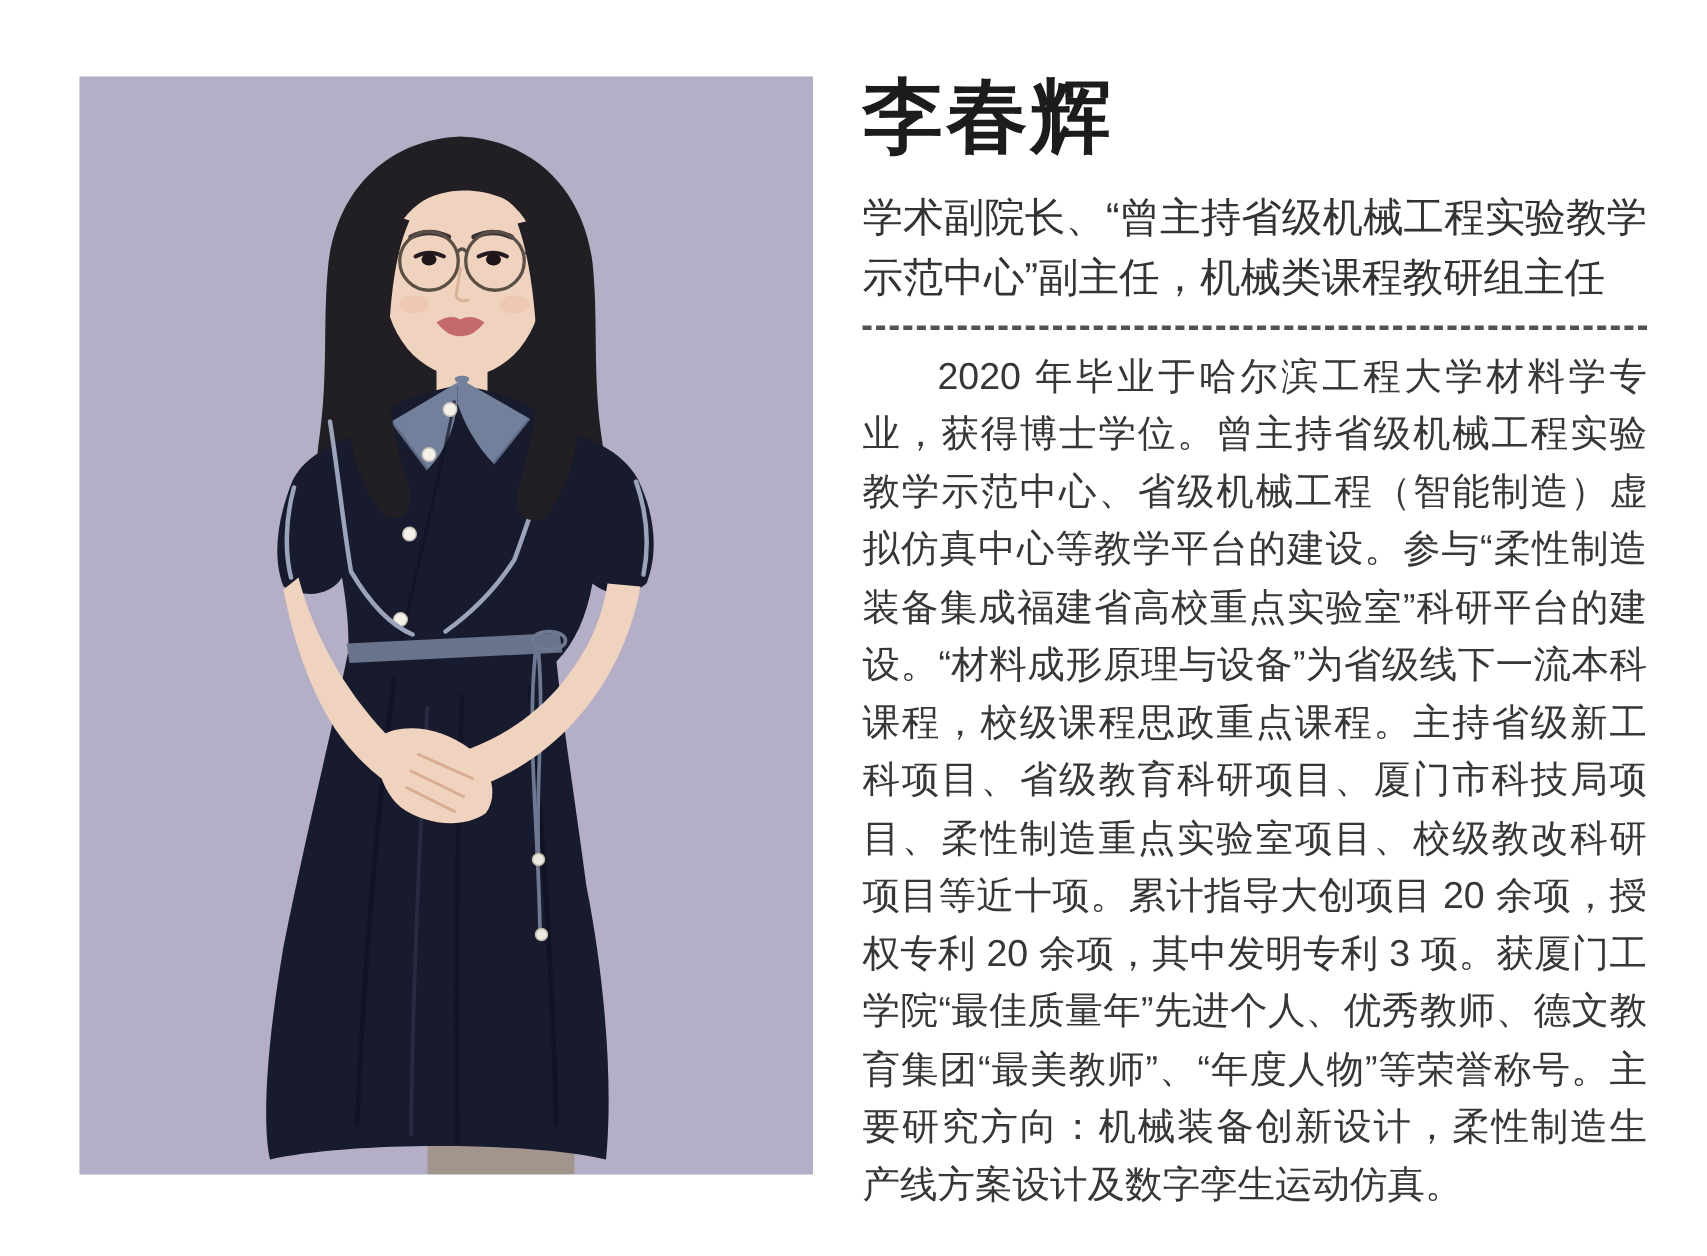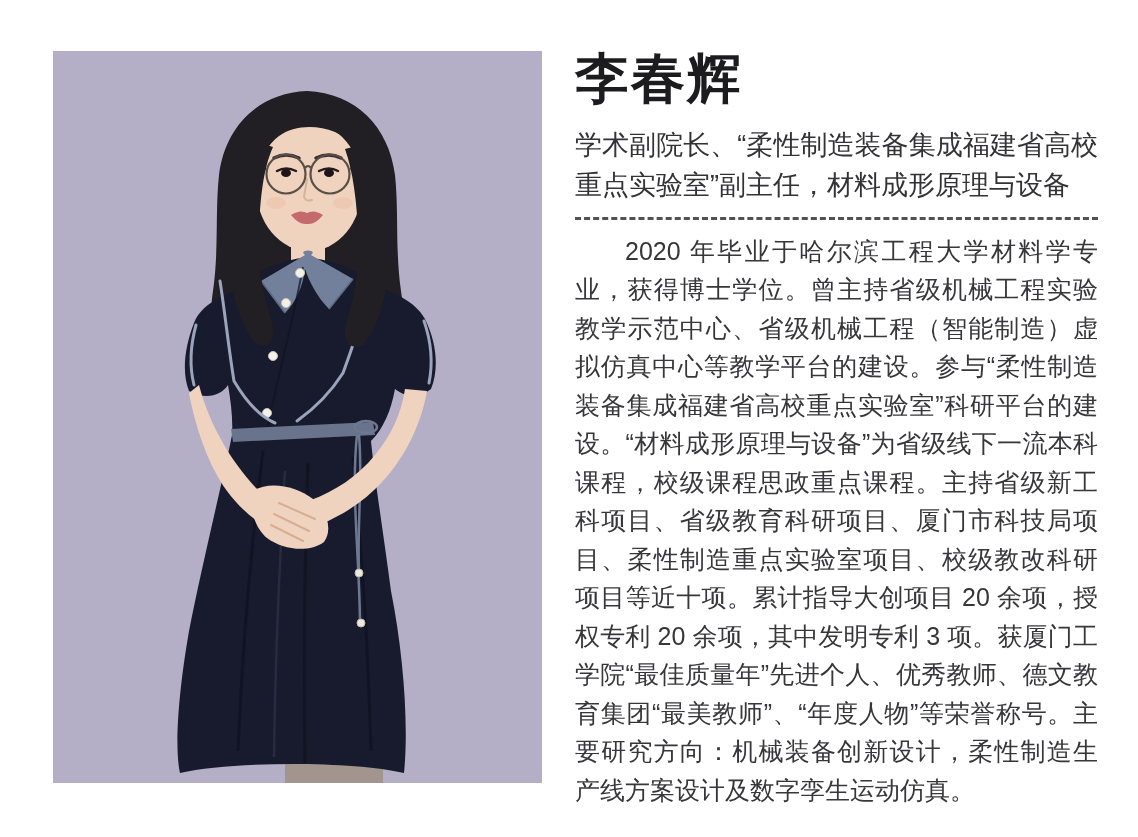--- a/index.html
+++ b/index.html
@@ -145,18 +145,18 @@
 
       <path d="M196 88 C177 120 171 160 176 202 C178 242 186 272 202 292 C214 299 224 290 219 271 C209 241 204 210 206 180 C207 150 210 118 220 96 Z" style="fill:var(--hair)"></path>
       <path d="M316 92 C335 122 341 162 336 206 C334 246 326 276 310 294 C298 300 288 291 293 272 C303 242 307 212 305 182 C304 152 300 120 292 98 Z" style="fill:var(--hair)"></path>
 
       <path d="M205 124 C202 94 212 66 235 54 C252 46 272 48 288 58 C306 71 313 95 311 124 C304 100 295 87 282 81 C262 73 240 75 226 85 C215 93 208 106 205 124 Z" style="fill:var(--hair)"></path>
     </svg>
   </div>
 
   <div class="content">
     <h1 class="name">李春辉</h1>
-    <p class="position">学术副院长、“柔性制造装备集成福建省高校重点实验室”副主任，材料成形原理与设备</p>
+    <p class="position">学术副院长、“曾主持省级机械工程实验教学示范中心”副主任，机械类课程教研组主任</p>
     <hr class="divider">
     <p class="bio">2020 年毕业于哈尔滨工程大学材料学专业，获得博士学位。曾主持省级机械工程实验教学示范中心、省级机械工程（智能制造）虚拟仿真中心等教学平台的建设。参与“柔性制造装备集成福建省高校重点实验室”科研平台的建设。“材料成形原理与设备”为省级线下一流本科课程，校级课程思政重点课程。主持省级新工科项目、省级教育科研项目、厦门市科技局项目、柔性制造重点实验室项目、校级教改科研项目等近十项。累计指导大创项目 20 余项，授权专利 20 余项，其中发明专利 3 项。获厦门工学院“最佳质量年”先进个人、优秀教师、德文教育集团“最美教师”、“年度人物”等荣誉称号。主要研究方向：机械装备创新设计，柔性制造生产线方案设计及数字孪生运动仿真。</p>
   </div>
 
 </div>
 
 </body></html>

